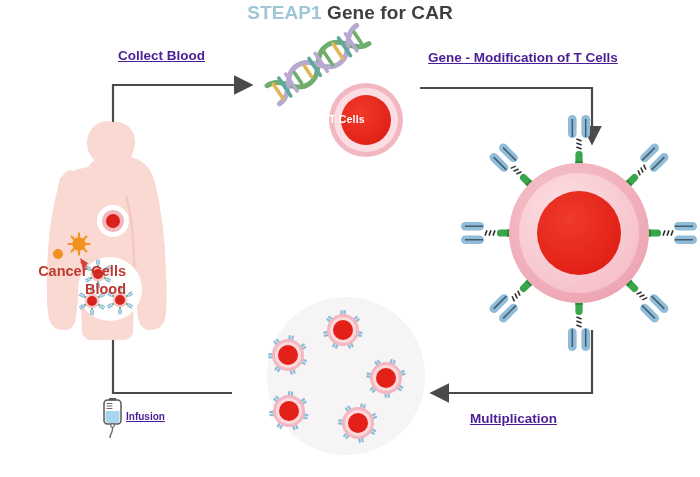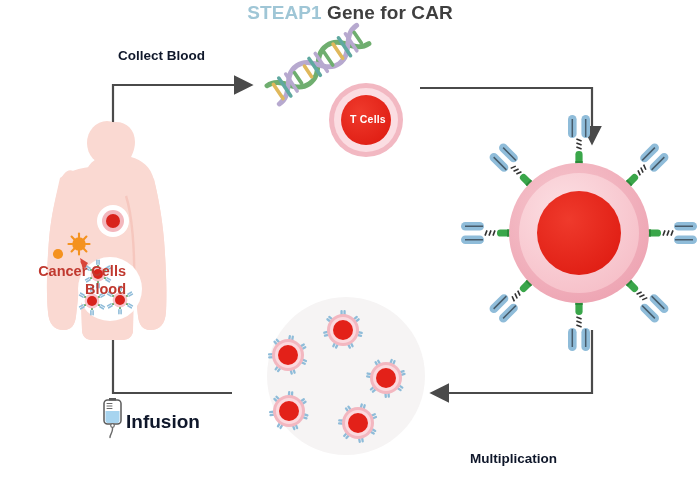--- a/index.html
+++ b/index.html
@@ -4,40 +4,40 @@
 <style>
   html,body{margin:0;padding:0;}
   body{
     width:700px;height:477px;
     background:#ffffff;
     font-family:"Liberation Sans", sans-serif;
     overflow:hidden;
     position:relative;
   }
   #stage{position:absolute;inset:0;width:700px;height:369px;}
-  .lbl{position:absolute;font-weight:bold;color:#0f172a;white-space:nowrap;}
+  .lbl{position:absolute;font-weight:bold;color:#4c1d95;white-space:nowrap;text-decoration:underline;}
   #title{
     position:absolute;left:0;top:2px;width:700px;text-align:center;
     font-size:19px;font-weight:bold;letter-spacing:.1px;
   }
   #title .t-accent{color:#9fc6d6;}
   #title .t-main{color:#3f3f3f;}
   #lbl-collect{left:118px;top:48px;font-size:13.5px;}
   #lbl-gene{left:428px;top:50px;font-size:13.5px;}
-  #lbl-mult{left:470px;top:411px;font-size:13.5px;margin-top:40px;}
-  #lbl-infusion{left:126px;top:411px;font-size:19px;}
+  #lbl-mult{left:470px;top:411px;font-size:13.5px;}
+  #lbl-infusion{left:126px;top:411px;font-size:10px;}
   #lbl-cancer{
     position:absolute;left:-2px;top:262px;width:128px;
     text-align:right;font-size:14.5px;font-weight:bold;
     color:#c0392f;line-height:1.25;
   }
   svg{position:absolute;left:0;top:0;}
   .tcell-text{
     position:absolute;font-size:10.5px;font-weight:bold;color:#ffffff;
-    left:338px;top:113px;width:60px;text-align:center;letter-spacing:.2px;
+    left:329px;top:113px;width:60px;letter-spacing:.2px;
   }
 </style>
 </head>
 <body>
 
 <div id="stage">
 
   <div id="title">
     <span class="t-accent">STEAP1</span><span class="t-main"> Gene for CAR</span>
   </div>
@@ -346,20 +346,21 @@
       <path d="M3,5.5 L8,5.5 M3,8 L8,8 M3,10.5 L8,10.5" stroke="#6a6a6a" stroke-width="1" stroke-linecap="round"></path>
       <path d="M5,0 L12,0 L12,2.5 L5,2.5 Z" fill="#5a5a5a"></path>
       <path d="M8.5,26 L8.5,31 C8.5,35 6,36 6,39.5" stroke="#6a6a6a" stroke-width="1.4" fill="none" stroke-linecap="round"></path>
       <circle cx="8.5" cy="27.5" r="1.8" fill="#ffffff" stroke="#6a6a6a" stroke-width="1.2"></circle>
     </g>
   </svg>
 
   <div class="tcell-text">T Cells</div>
 
   <div class="lbl" id="lbl-collect">Collect Blood</div>
+  <div class="lbl" id="lbl-gene">Gene - Modification of T Cells</div>
   <div class="lbl" id="lbl-mult">Multiplication</div>
   <div class="lbl" id="lbl-infusion">Infusion</div>
 
   <div id="lbl-cancer">
     <span>Cancer Cells</span><br>
     <span>Blood</span>
   </div>
 
 </div>
 

